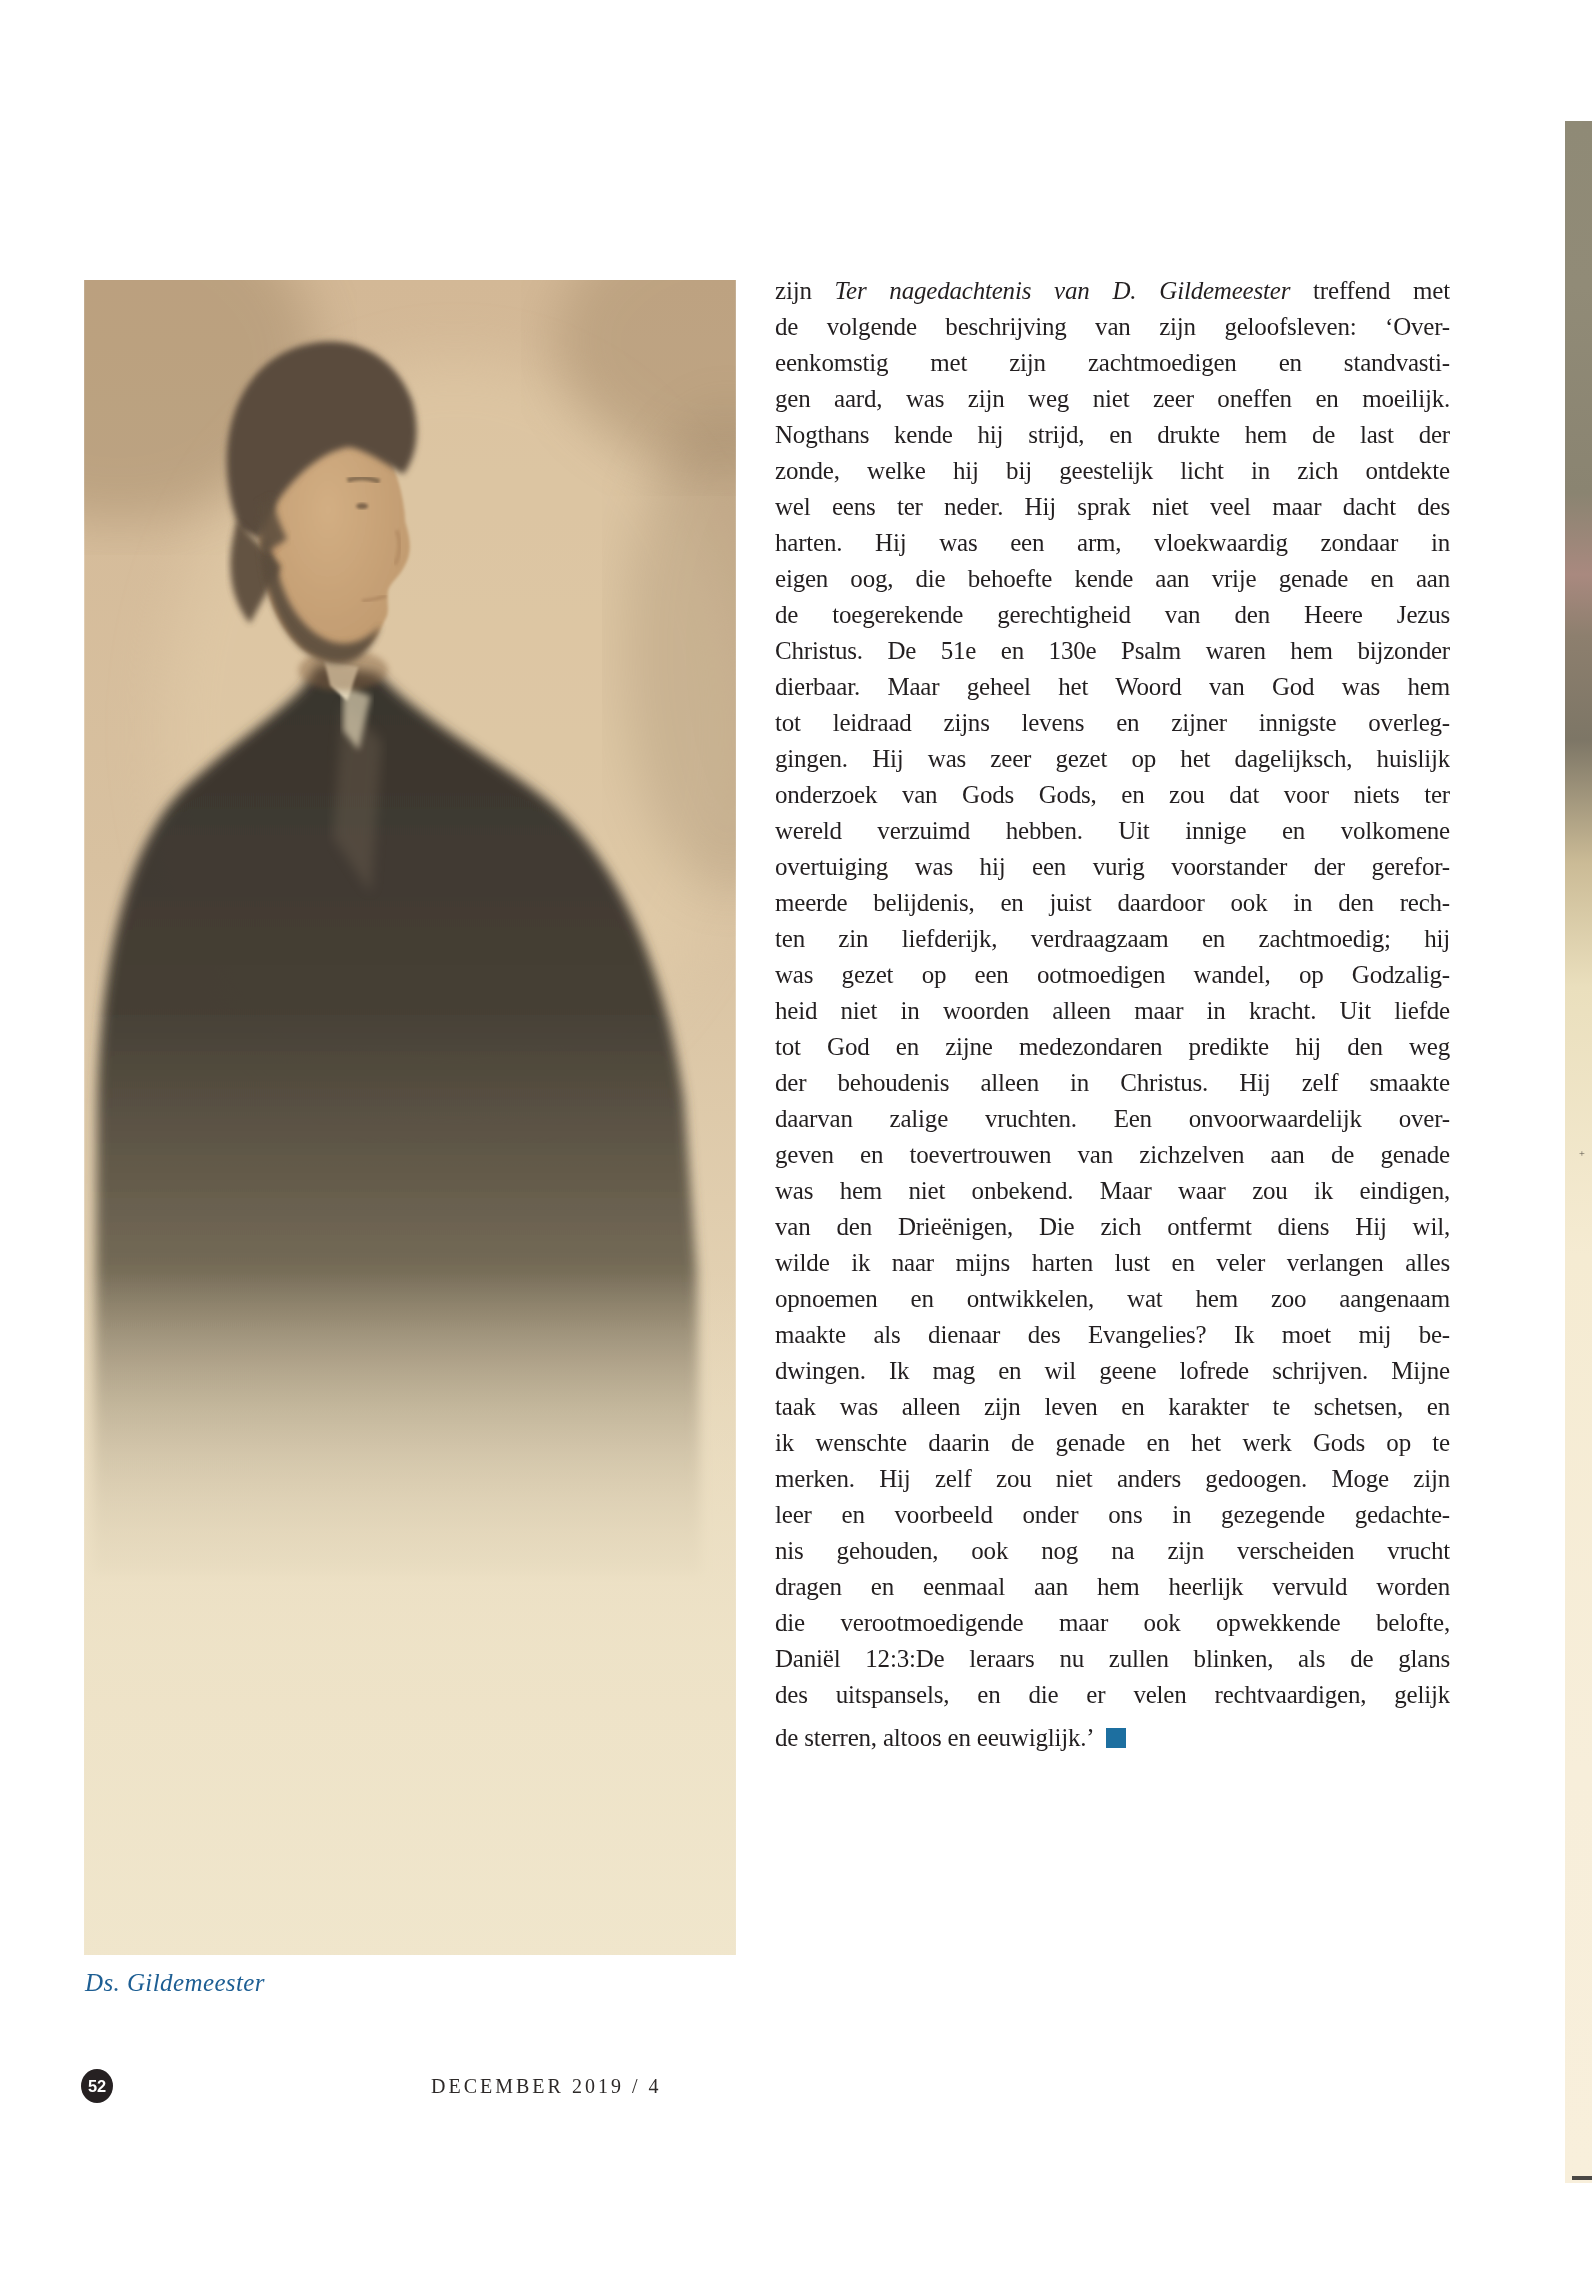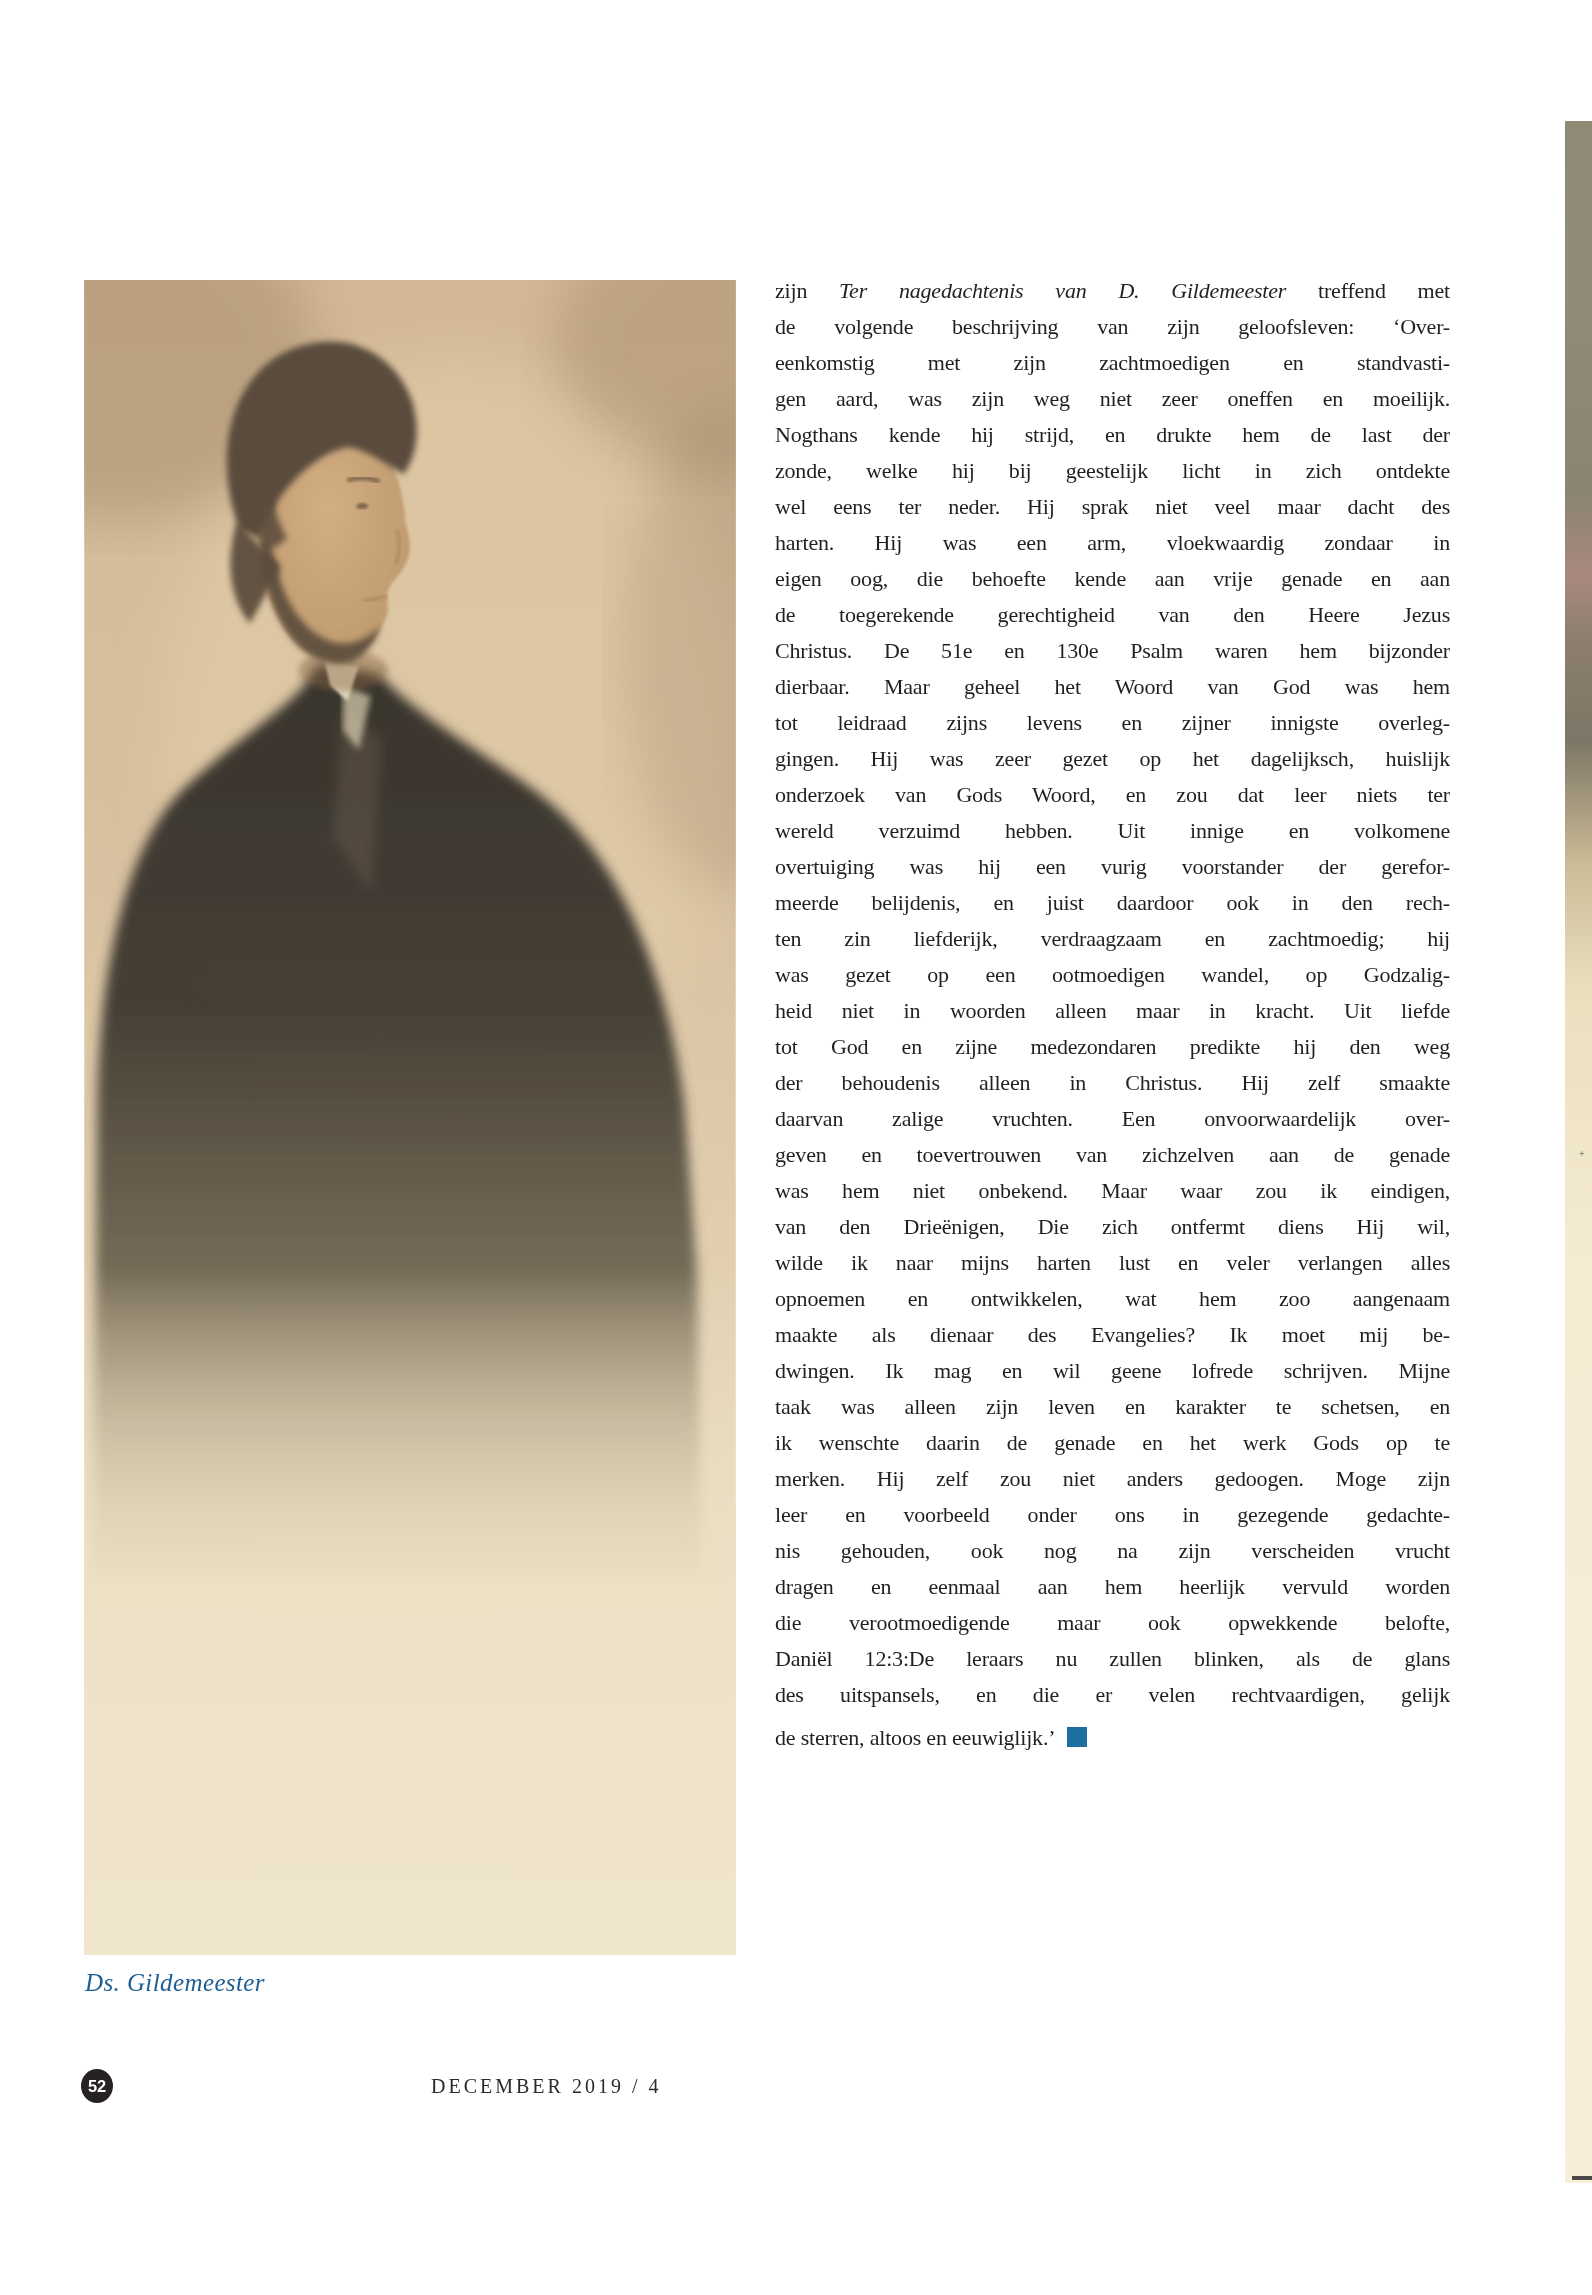--- a/index.html
+++ b/index.html
@@ -6,21 +6,21 @@
   .page{
     position:relative;width:1592px;height:2295px;background:#ffffff;
     font-family:"Liberation Serif",serif;overflow:hidden;
   }
   
   .photo{position:absolute;left:84px;top:280px;width:652px;height:1675px;}
   .photo svg{display:block;width:100%;height:100%;}
   
   .article{position:absolute;left:775px;top:273px;width:675px;color:#231f20;}
   .line{
-    font-size:22px;line-height:36px;height:36px;overflow:hidden;
+    font-size:25px;line-height:36px;height:36px;overflow:hidden;
     text-align:justify;text-align-last:justify;letter-spacing:-0.2px;
   }
   .line.last{text-align-last:left;margin-top:7px;}
   .it{font-style:italic;}
   .endmark{
     display:inline-block;width:20px;height:20px;background:#1d6fa0;
     margin-left:12px;vertical-align:-1.7px;
   }
   
   .caption{
@@ -144,21 +144,21 @@
       <div class="line">Nogthans kende hij strijd, en drukte hem de last der</div>
       <div class="line">zonde, welke hij bij geestelijk licht in zich ontdekte</div>
       <div class="line">wel eens ter neder. Hij sprak niet veel maar dacht des</div>
       <div class="line">harten. Hij was een arm, vloekwaardig zondaar in</div>
       <div class="line">eigen oog, die behoefte kende aan vrije genade en aan</div>
       <div class="line">de toegerekende gerechtigheid van den Heere Jezus</div>
       <div class="line">Christus. De 51e en 130e Psalm waren hem bijzonder</div>
       <div class="line">dierbaar. Maar geheel het Woord van God was hem</div>
       <div class="line">tot leidraad zijns levens en zijner innigste overleg-</div>
       <div class="line">gingen. Hij was zeer gezet op het dagelijksch, huislijk</div>
-      <div class="line">onderzoek van Gods Woord, en zou dat leer niets ter</div>
+      <div class="line">onderzoek van Gods Gods, en zou dat voor niets ter</div>
       <div class="line">wereld verzuimd hebben. Uit innige en volkomene</div>
       <div class="line">overtuiging was hij een vurig voorstander der gerefor-</div>
       <div class="line">meerde belijdenis, en juist daardoor ook in den rech-</div>
       <div class="line">ten zin liefderijk, verdraagzaam en zachtmoedig; hij</div>
       <div class="line">was gezet op een ootmoedigen wandel, op Godzalig-</div>
       <div class="line">heid niet in woorden alleen maar in kracht. Uit liefde</div>
       <div class="line">tot God en zijne medezondaren predikte hij den weg</div>
       <div class="line">der behoudenis alleen in Christus. Hij zelf smaakte</div>
       <div class="line">daarvan zalige vruchten. Een onvoorwaardelijk over-</div>
       <div class="line">geven en toevertrouwen van zichzelven aan de genade</div>

